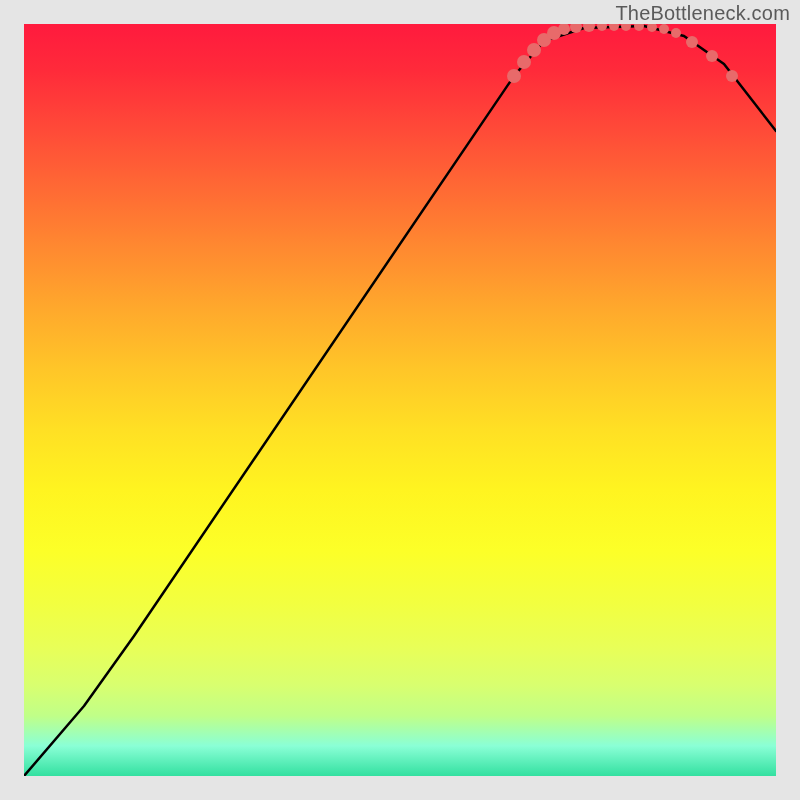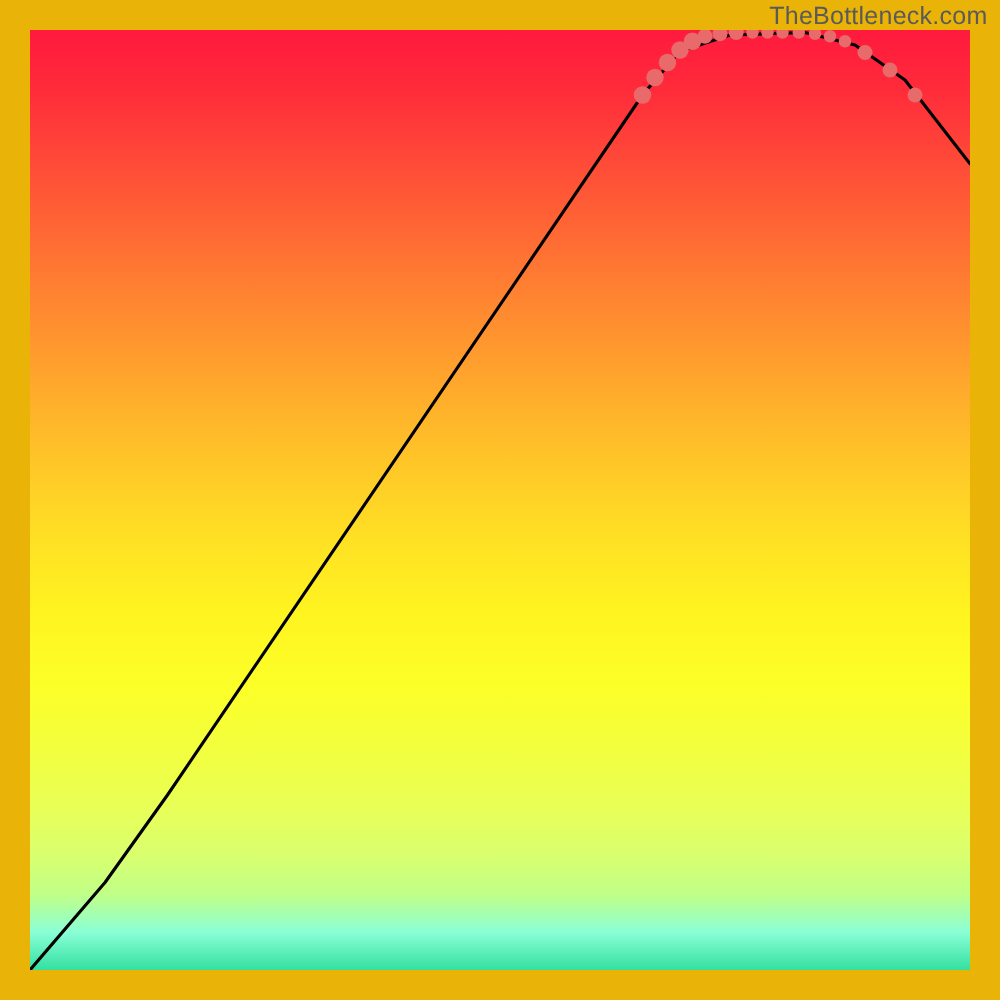--- a/index.html
+++ b/index.html
@@ -8,21 +8,21 @@
     background: #000;
     width: 800px;
     height: 800px;
     overflow: hidden;
     font-family: Arial, Helvetica, sans-serif;
   }
   .stage {
     position: relative;
     width: 800px;
     height: 800px;
-    background: #eab308;
+    background: #e5e5e5;
   }
   .plot {
     position: absolute;
     left: 24px;
     top: 24px;
     width: 752px;
     height: 752px;
     overflow: hidden;
   }
   .gradient {

